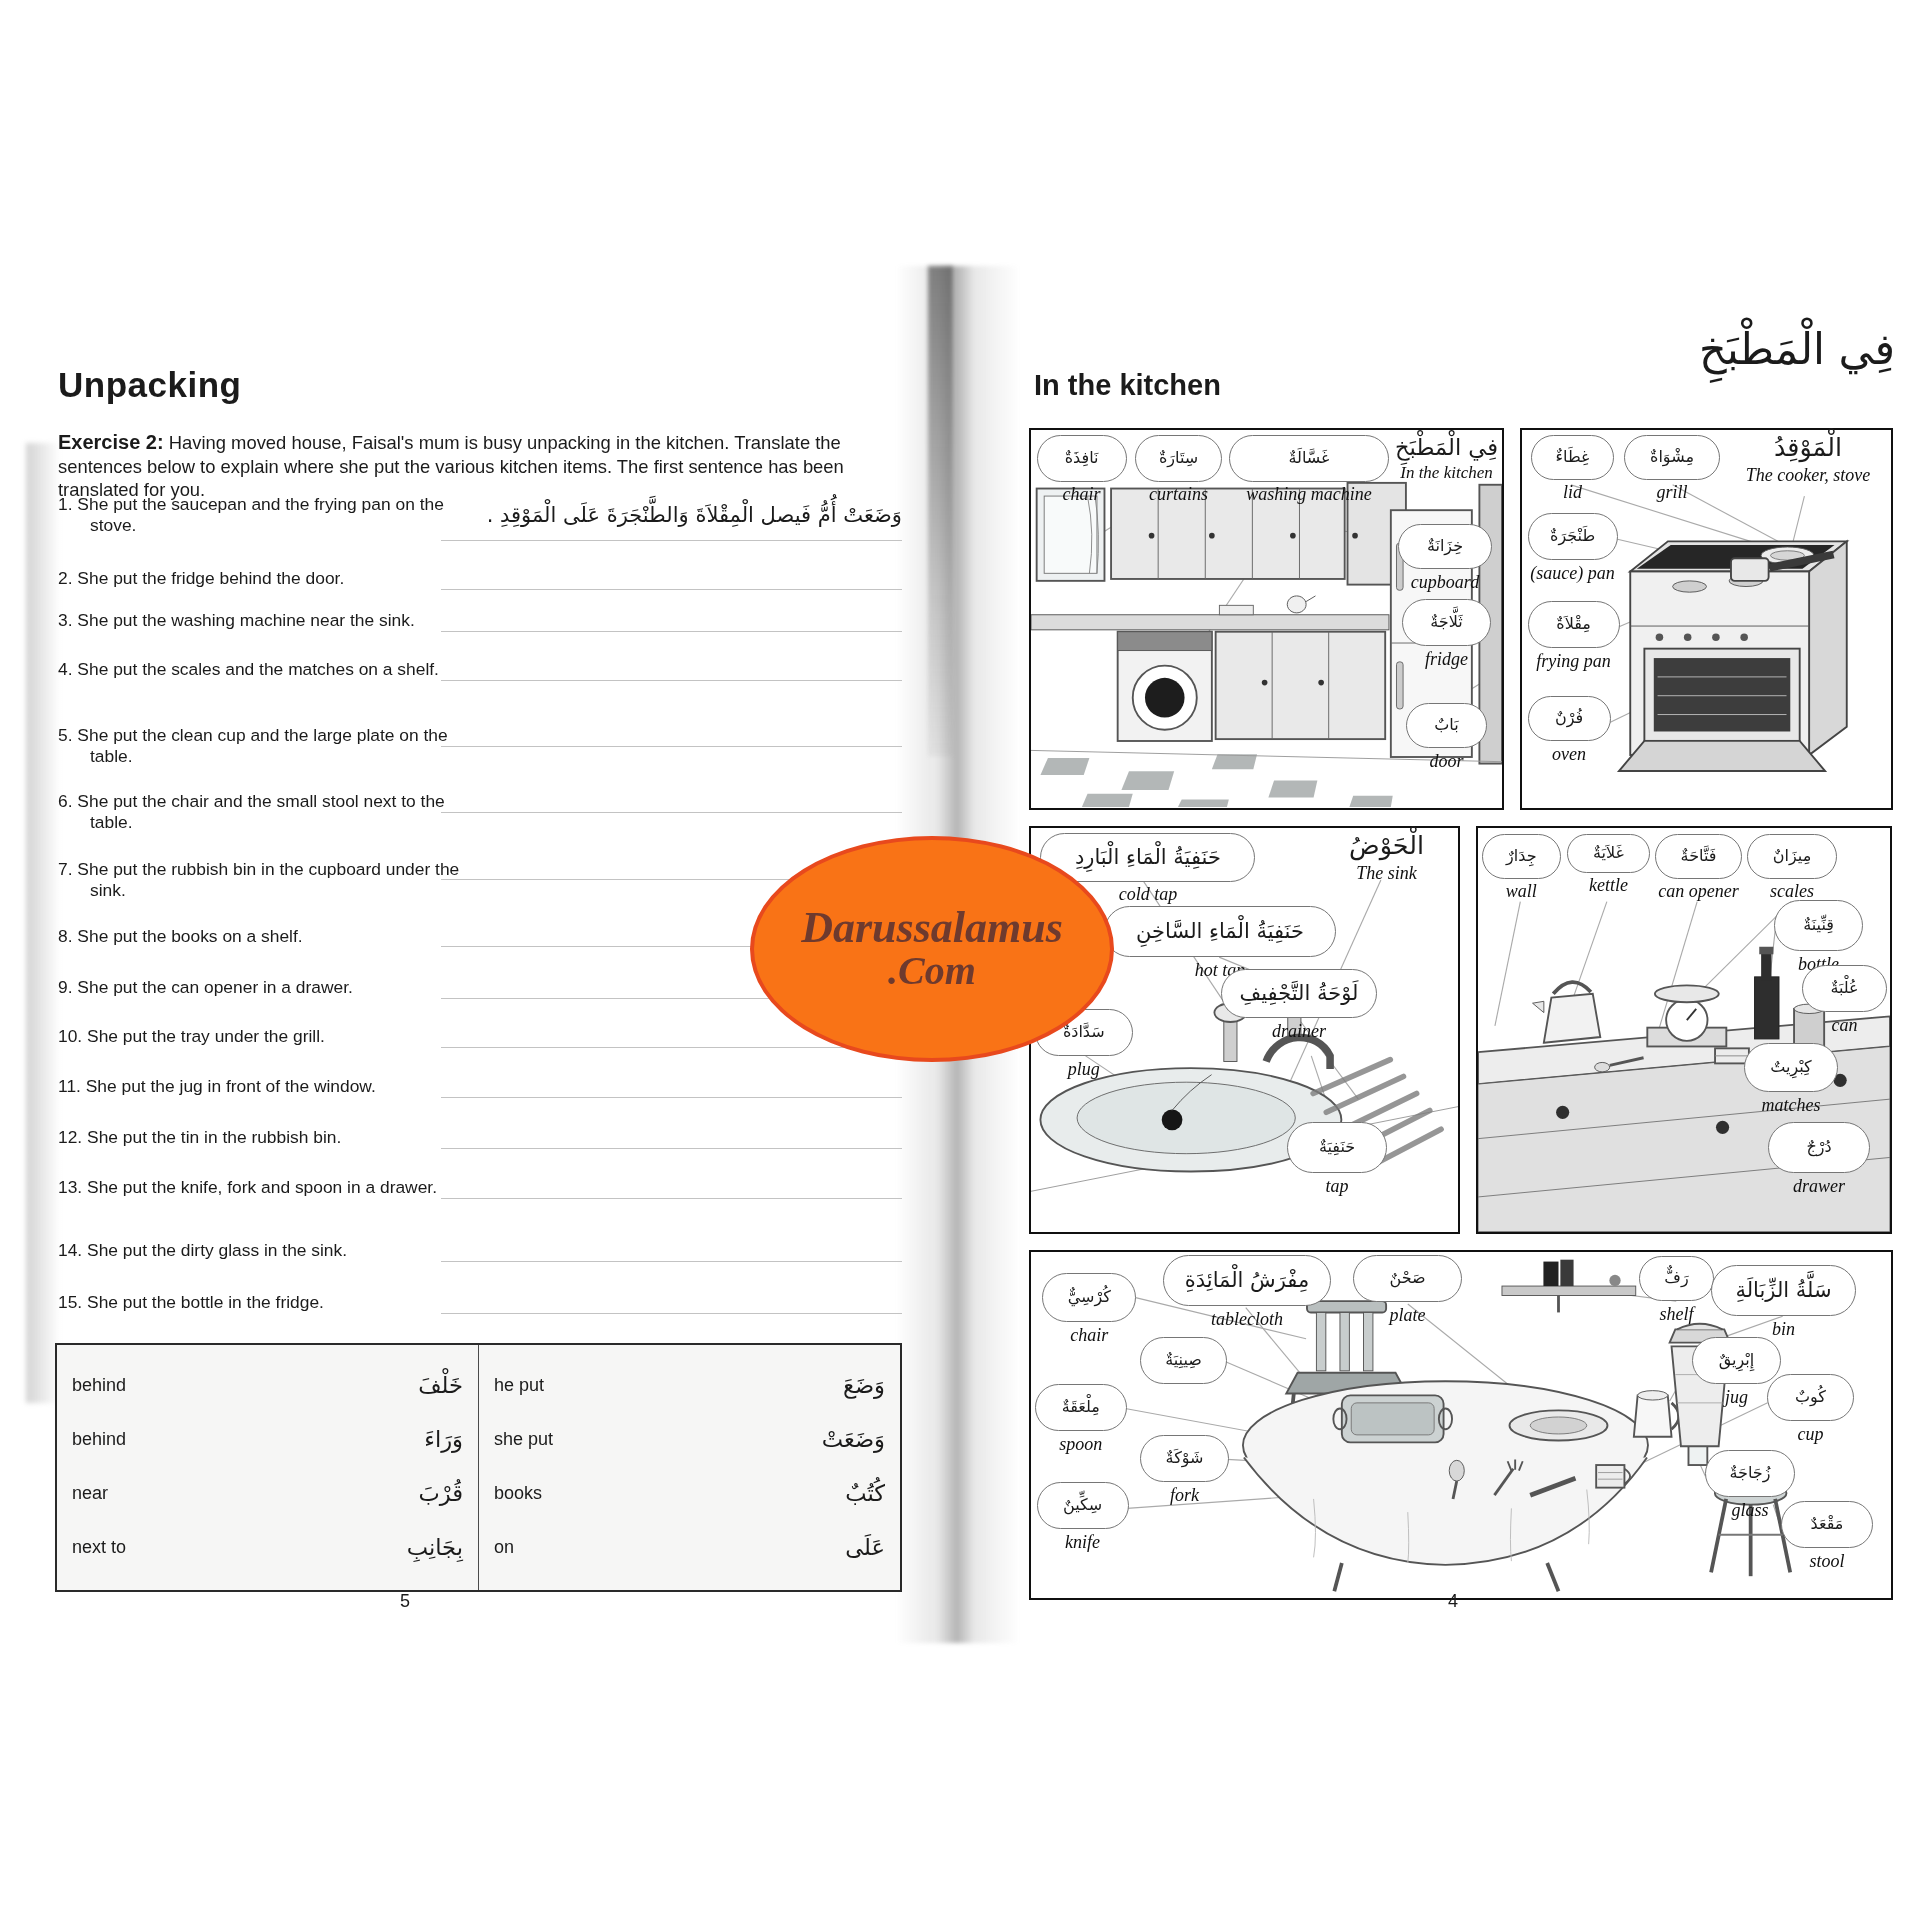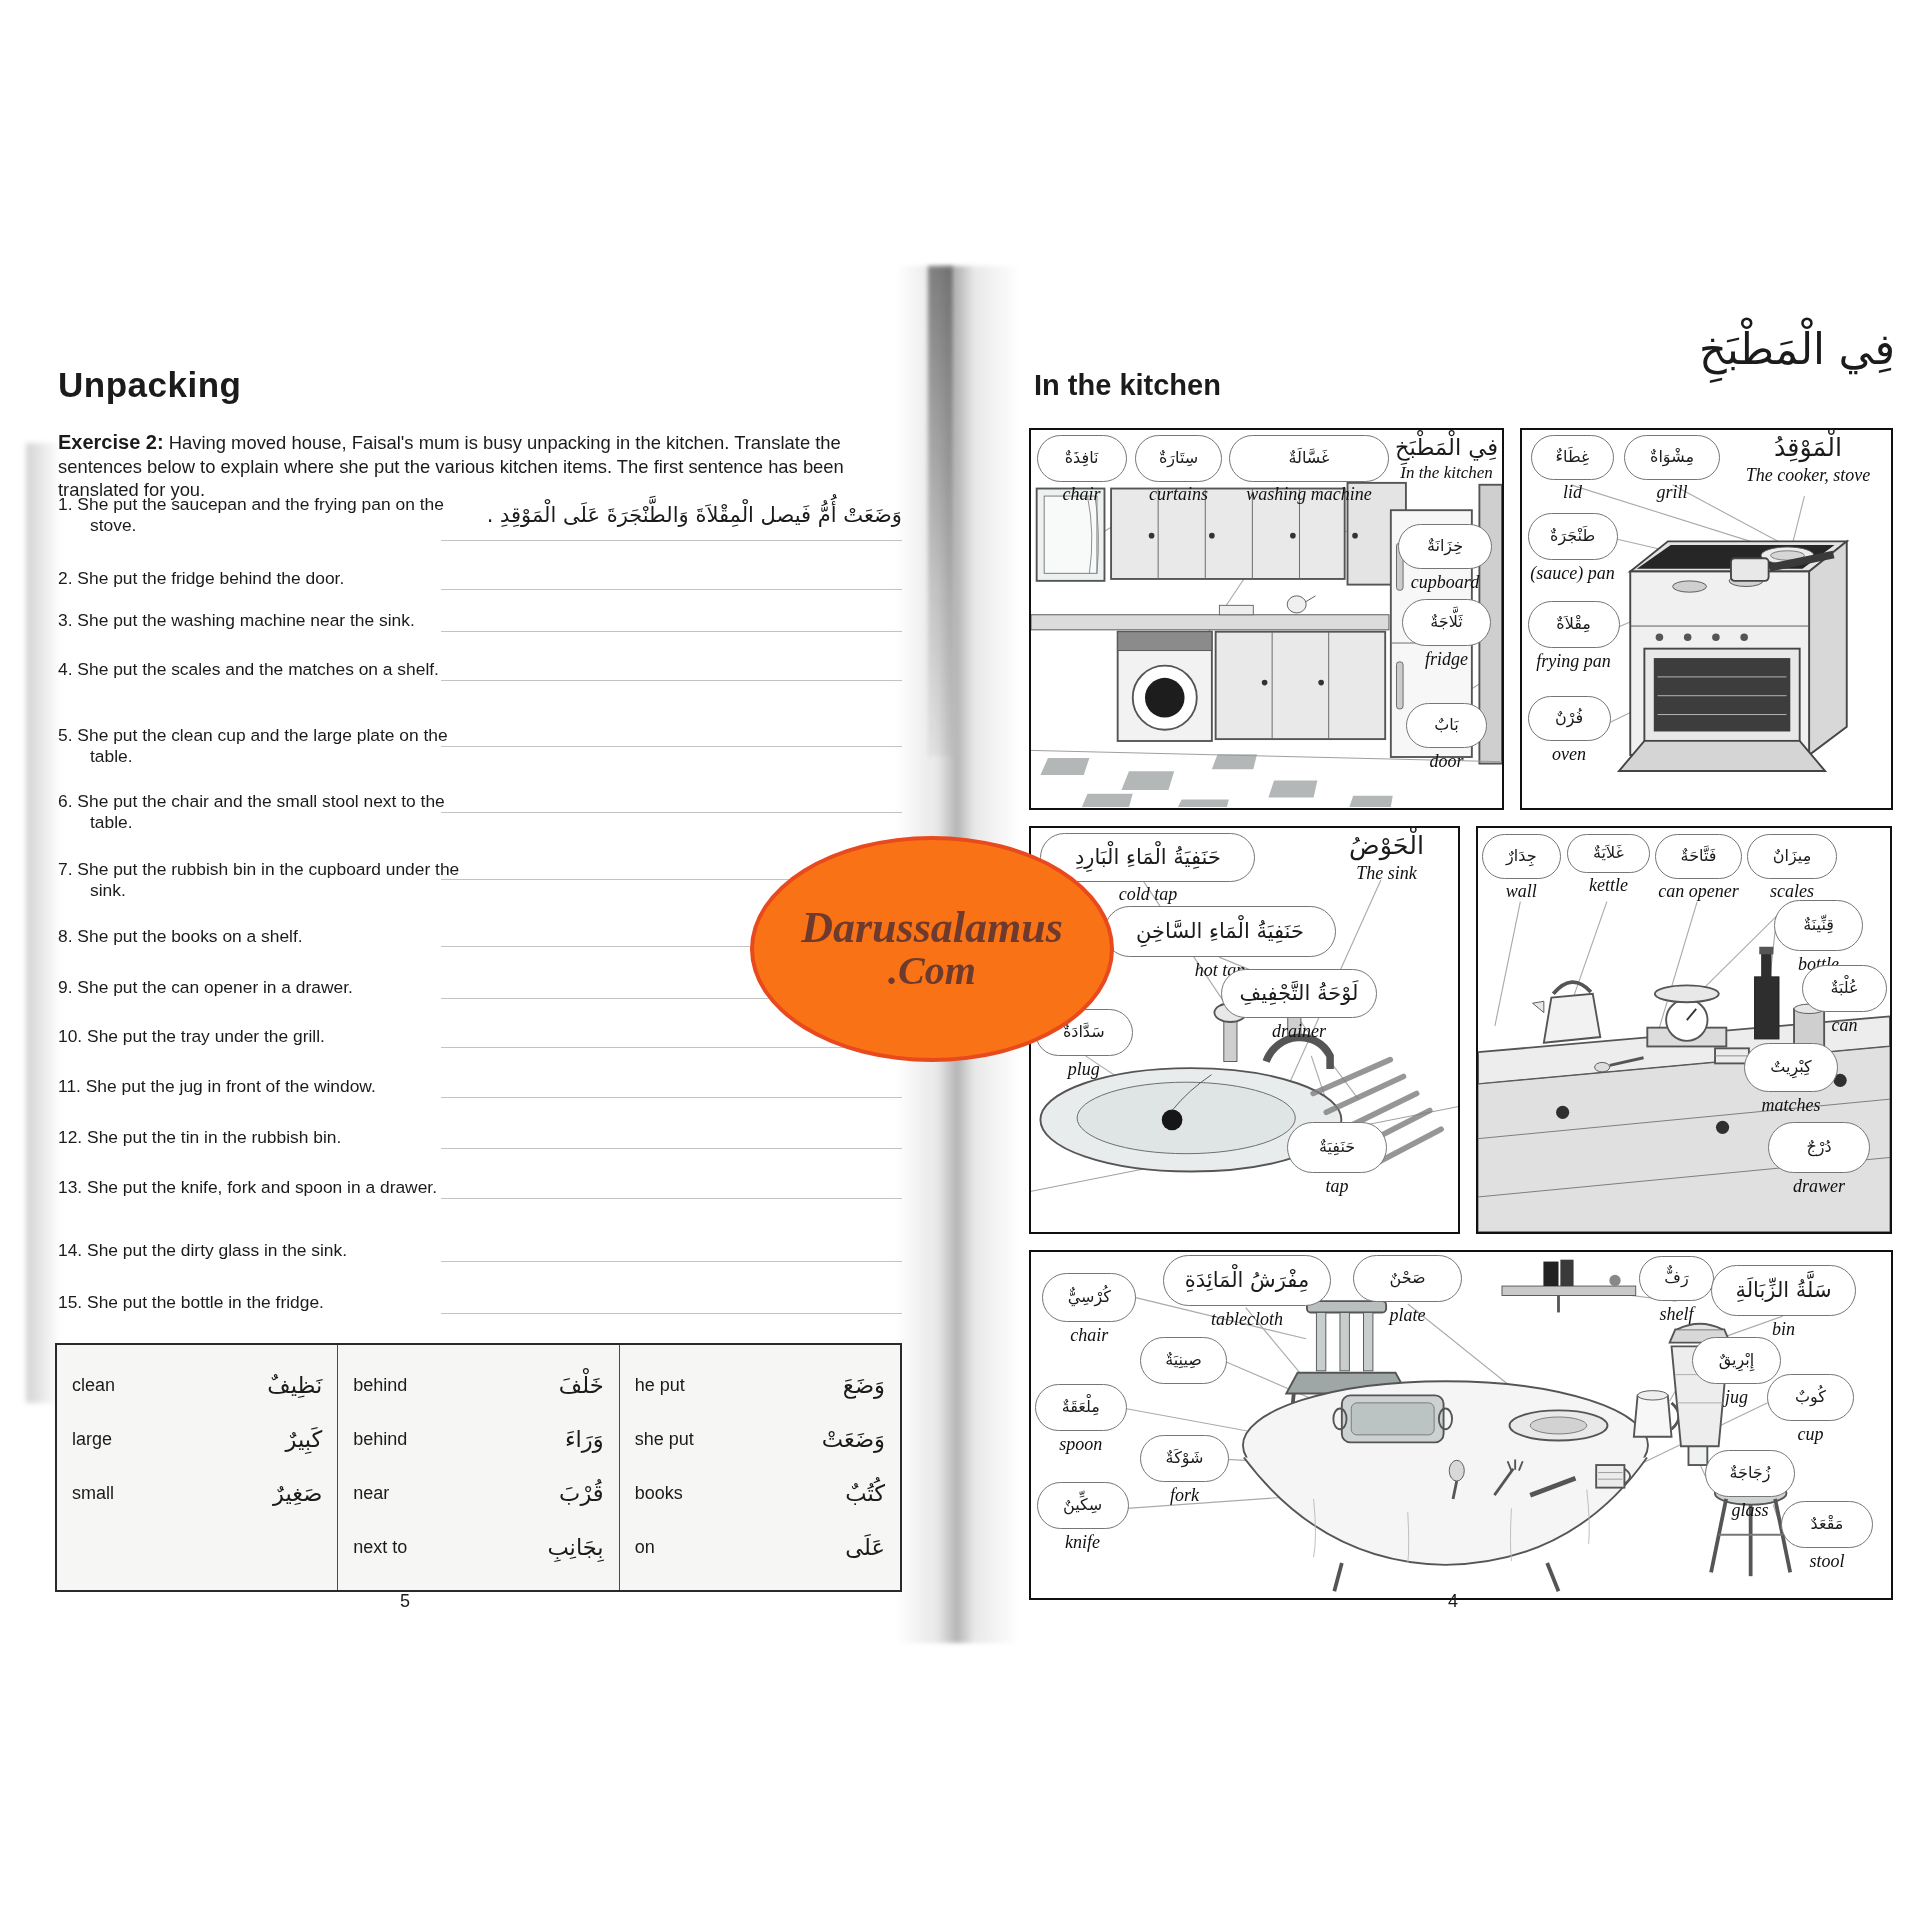--- a/index.html
+++ b/index.html
@@ -102,34 +102,20 @@
   <p class="abs item" style="left:58px;top:1177px;"><span>13.</span> <span>She put the knife, fork and spoon in a drawer.</span></p>
   <div class="abs ansline" style="left:441px;top:1198px;"></div>
 
   <p class="abs item" style="left:58px;top:1240px;"><span>14.</span> <span>She put the dirty glass in the sink.</span></p>
   <div class="abs ansline" style="left:441px;top:1261px;"></div>
 
   <p class="abs item" style="left:58px;top:1292px;"><span>15.</span> <span>She put the bottle in the fridge.</span></p>
   <div class="abs ansline" style="left:441px;top:1313px;"></div>
 
   <div class="abs vtable">
-    <div class="vcol">
-      <div class="vrow">
-          <span class="en">clean</span>
-          <span class="ar" dir="rtl">نَظِيفٌ</span>
-        </div>
-      <div class="vrow">
-          <span class="en">large</span>
-          <span class="ar" dir="rtl">كَبِيرٌ</span>
-        </div>
-      <div class="vrow">
-          <span class="en">small</span>
-          <span class="ar" dir="rtl">صَغِيرٌ</span>
-        </div>
-    </div>
     <div class="vcol">
       <div class="vrow">
           <span class="en">behind</span>
           <span class="ar" dir="rtl">خَلْفَ</span>
         </div>
       <div class="vrow">
           <span class="en">behind</span>
           <span class="ar" dir="rtl">وَرَاءَ</span>
         </div>
       <div class="vrow">

